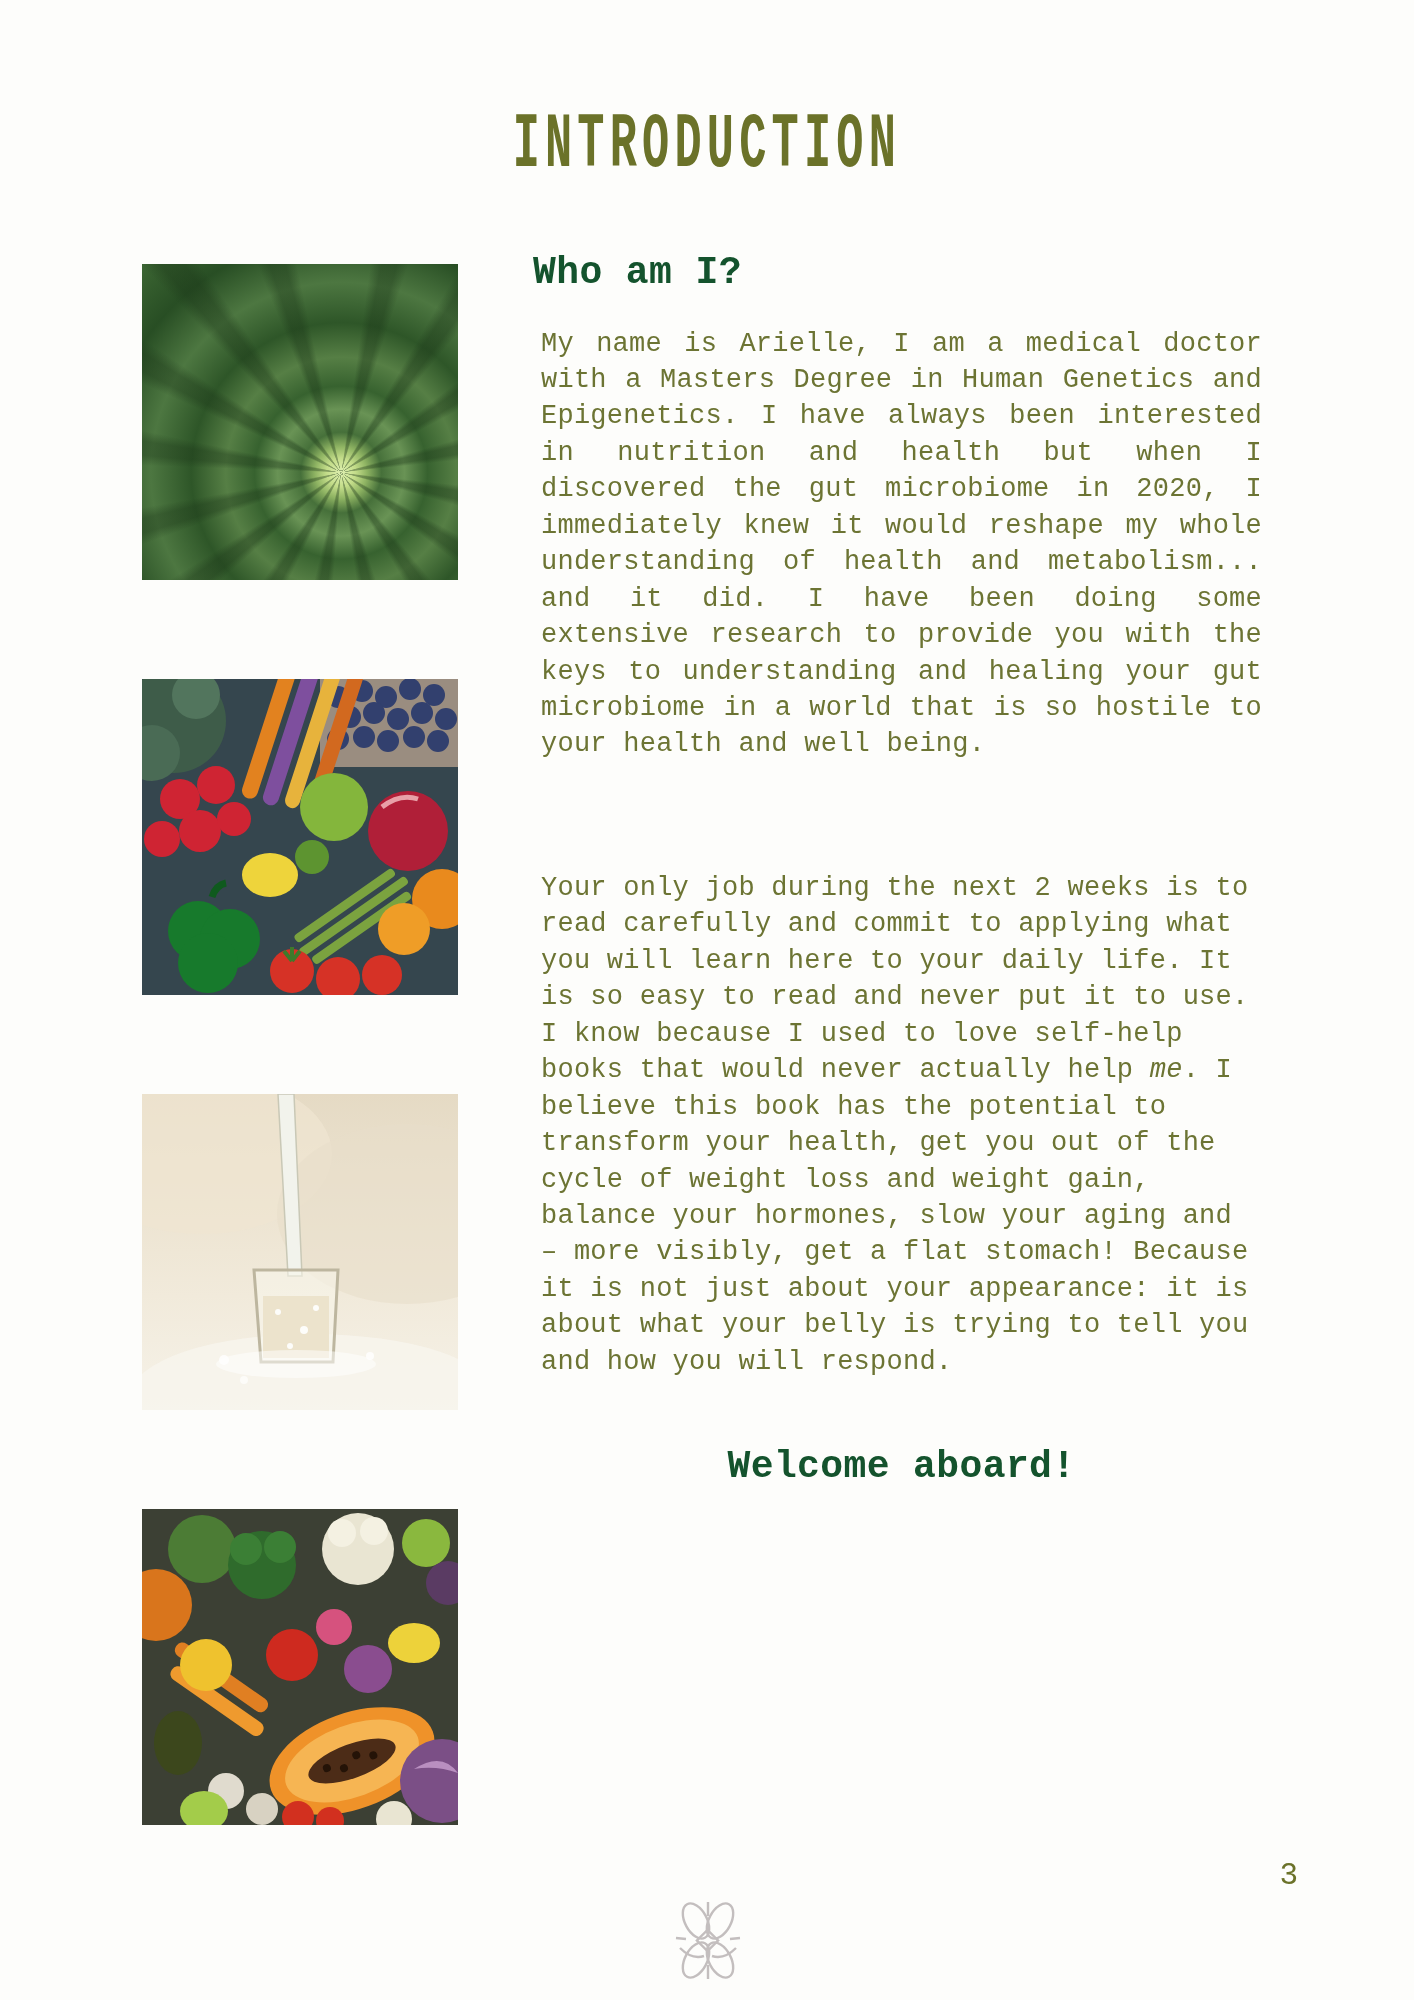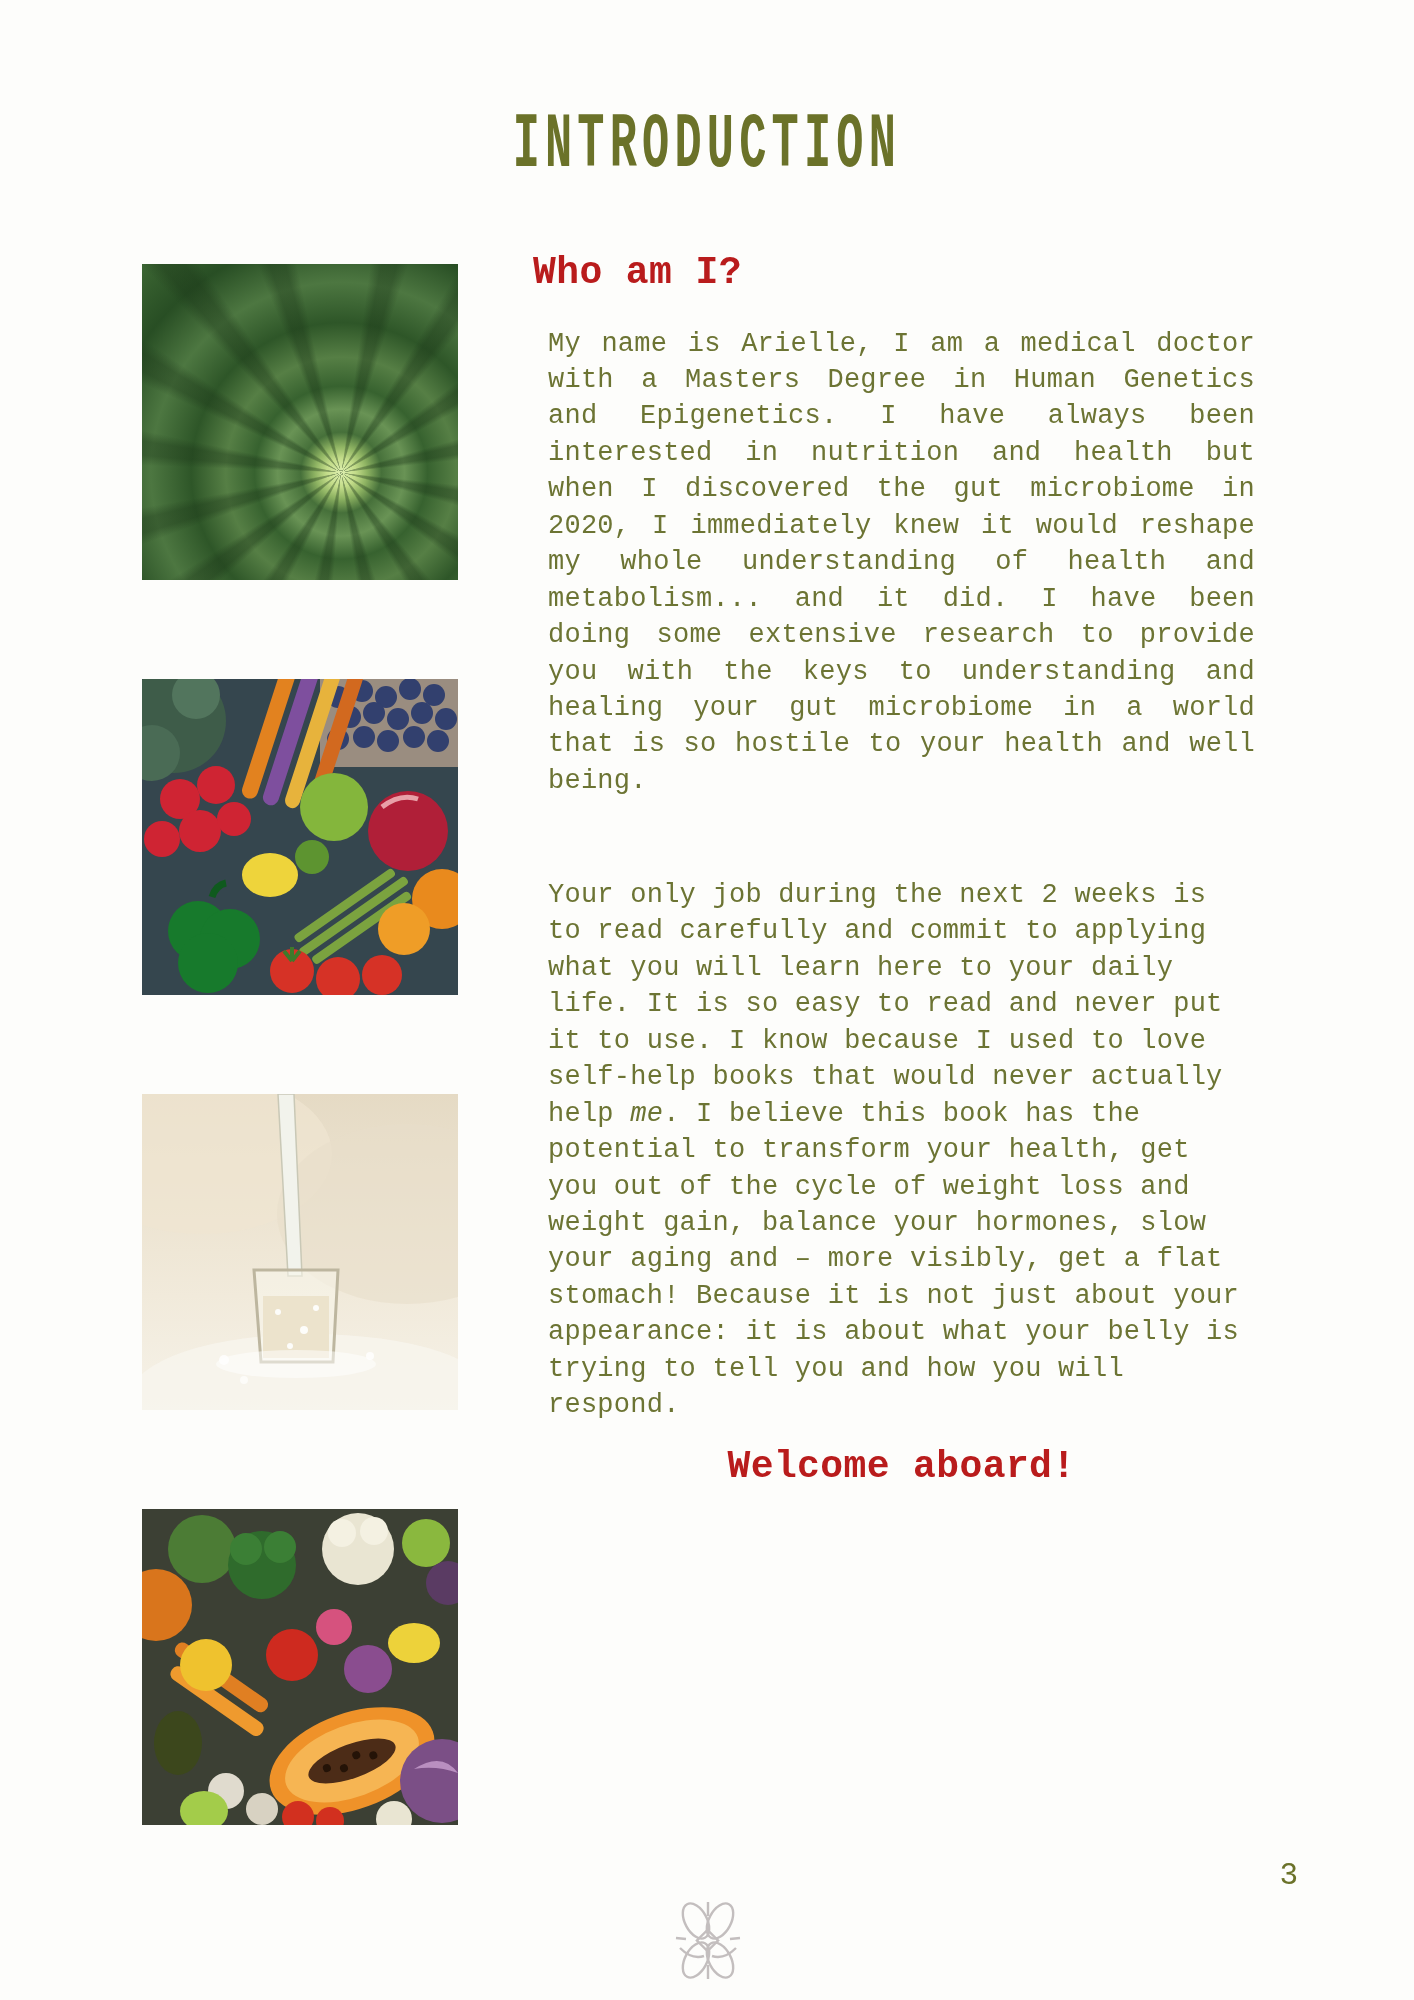--- a/index.html
+++ b/index.html
@@ -36,24 +36,24 @@
         #4d7741 66%, #284e24 82%, #3c6633 100%);
   }
   #photo2 { top:679px; }
   #photo3 { top:1094px; }
   #photo4 { top:1509px; }
 
   
   .section { position:absolute; left:533px; width:737px; color:#6C7433; }
   .section h2 {
     margin:0 0 30px 0; font-size:38px; line-height:1.2;
-    font-weight:bold; color:#b91c1c; letter-spacing:0.4px;
+    font-weight:bold; color:#14532d; letter-spacing:0.4px;
   }
   .section p {
-    margin:15px; font-size:27px; line-height:1.35; letter-spacing:0.25px;
+    margin:8px; font-size:27px; line-height:1.35; letter-spacing:0.25px;
   }
   .justify { text-align:justify; }
   .em { font-style:italic;text-align:center; }
   #sec1 { top:250px; }
   #sec2 { top:862px; }
   #sec3 { top:1444px;text-align:center; }
 
   
   .page-number {
     position:absolute; top:1858px; left:1238px; width:60px;

